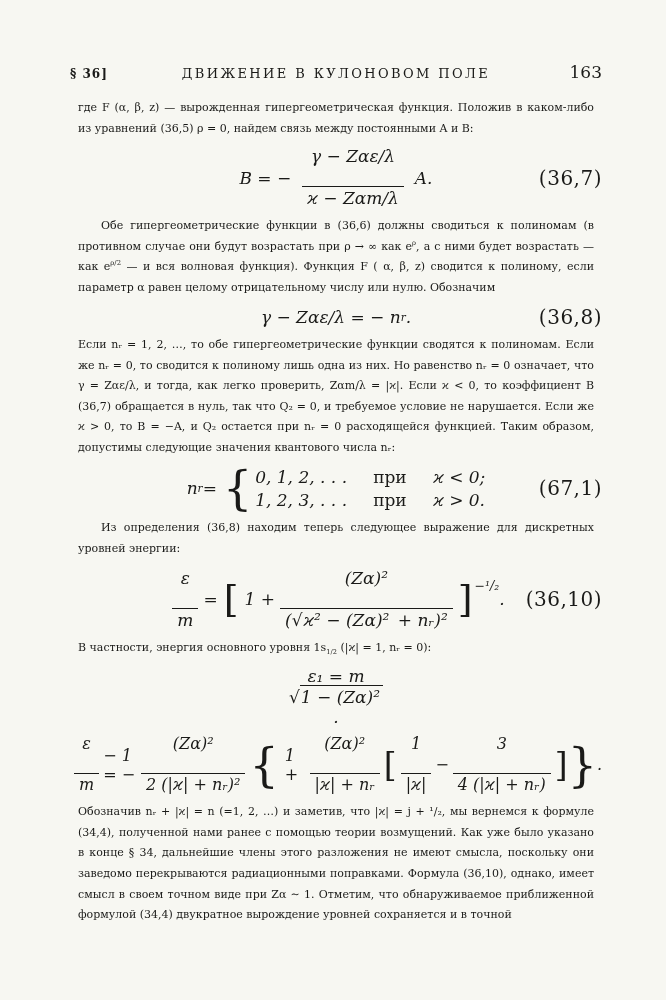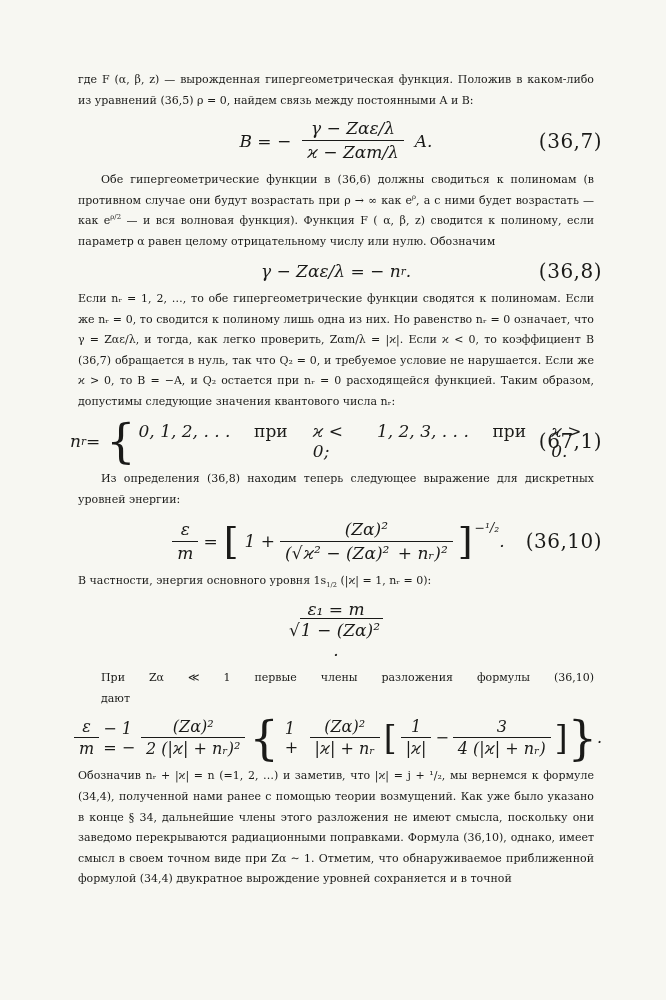--- a/index.html
+++ b/index.html
@@ -22,42 +22,47 @@
   .jline{display:block;text-align:justify;text-align-last:justify;}
   .lline{display:block;}
   
   .eq{position:relative;display:flex;align-items:center;justify-content:center;
       font-style:italic;font-size:17px;margin:6px 0;line-height:1.2;}
   .eq sub{font-size:62%;line-height:0;}
   .eqnum{position:absolute;right:0;top:50%;transform:translateY(-50%);
          font-style:normal;font-size:20px;letter-spacing:.5px;}
   .frac{display:inline-block;vertical-align:middle;text-align:center;
         margin:0 5px;line-height:1.12;}
-  .frac .num{display:block;padding:0 5px 2px;border-bottom:1.3px solid #1a1a18;white-space:nowrap;}
+  .frac .num{display:block;padding:0 5px 20px;border-bottom:1.3px solid #1a1a18;white-space:nowrap;}
   .frac .den{display:block;padding:2px 5px 0;white-space:nowrap;}
   .gap-r{margin-right:6px;}  .gap-l{margin-left:6px;}
   .delim{font-style:normal;font-weight:300;line-height:0;vertical-align:middle;}
   .d40{font-size:38px;} .d46{font-size:46px;} .d34{font-size:33px;}
   .exp{font-size:12.5px;position:relative;top:-14px;margin-left:2px;white-space:nowrap;}
   .sqrt{white-space:nowrap;}
   .rsym{font-style:normal;}
   .rbar{border-top:1.4px solid #1a1a18;padding:1px 3px 0 1px;}
   
-  .cases{display:inline-flex;gap:13px;text-align:left;margin-left:3px;}
+  .cases{display:inline-flex;flex-direction:column;gap:3px;text-align:left;margin-left:3px;}
   .case-row{display:flex;align-items:baseline;}
   .case-row .list{width:118px;white-space:nowrap;}
   .case-row .word{width:60px;font-style:normal;}
   .eq-wide{font-size:16px;}
   .eq-wide .frac{margin:0 4px;}
 </style>
 </head>
 <body>
 
 <div class="page">
 
+  <div class="hdr">
+    <span class="sec">§ 36]</span>
+    <span class="title">ДВИЖЕНИЕ В КУЛОНОВОМ ПОЛЕ</span>
+    <span class="pno">163</span>
+  </div>
 
   <p class="body-p">где F (α, β, z) — вырожденная гипергеометрическая функция. Положив в каком-либо из уравнений (36,5) ρ = 0, найдем связь между постоянными A и B:</p>
 
   <div class="eq">
     <span class="gap-r">B = −</span>
     <span class="frac">
       <span class="num">γ − Zαε/λ</span>
       <span class="den">ϰ − Zαm/λ</span>
     </span>
     <span class="gap-l">A.</span>
@@ -116,24 +121,20 @@
   </div>
 
   <p class="body-p"><span>В частности, энергия основного уровня 1s</span><span class="subhalf">1/2</span><span> (|ϰ| = 1, nᵣ = 0):</span></p>
 
   <div class="eq" style="margin:5px 0 7px;flex-direction:column;">
     <span>ε₁ = m </span>
     <span class="sqrt"><span class="rsym">√</span><span class="rbar">1 − (Zα)²</span></span>
     <span>.</span>
   </div>
 
-  <p class="body-p ind">
-      <span class="jline">При Zα ≪ 1 первые члены разложения формулы (36,10)</span>
-      <span class="lline">дают</span>
-    </p>
 
   <div class="eq eq-wide" style="margin:8px 0;">
     <span class="frac">
       <span class="num">ε</span>
       <span class="den">m</span>
     </span>
     <span>− 1 = −</span>
     <span class="frac">
       <span class="num">(Zα)²</span>
       <span class="den">2 (|ϰ| + nᵣ)²</span>

